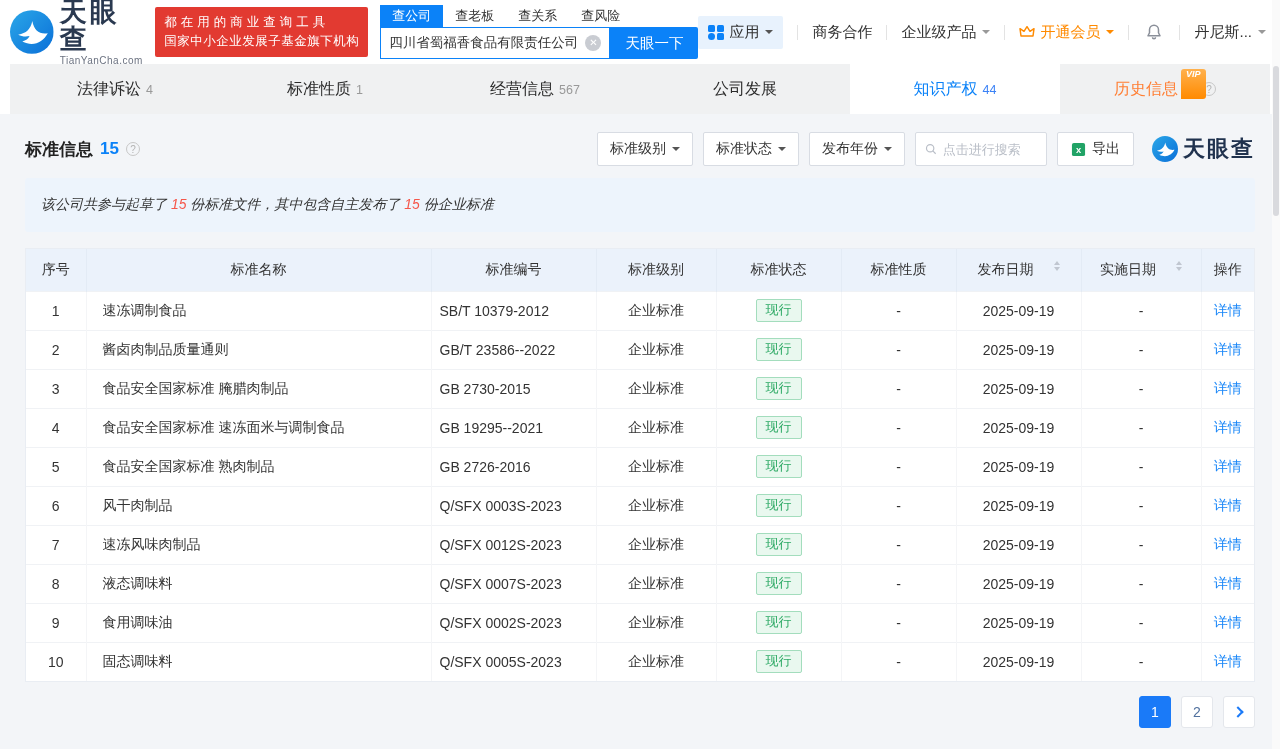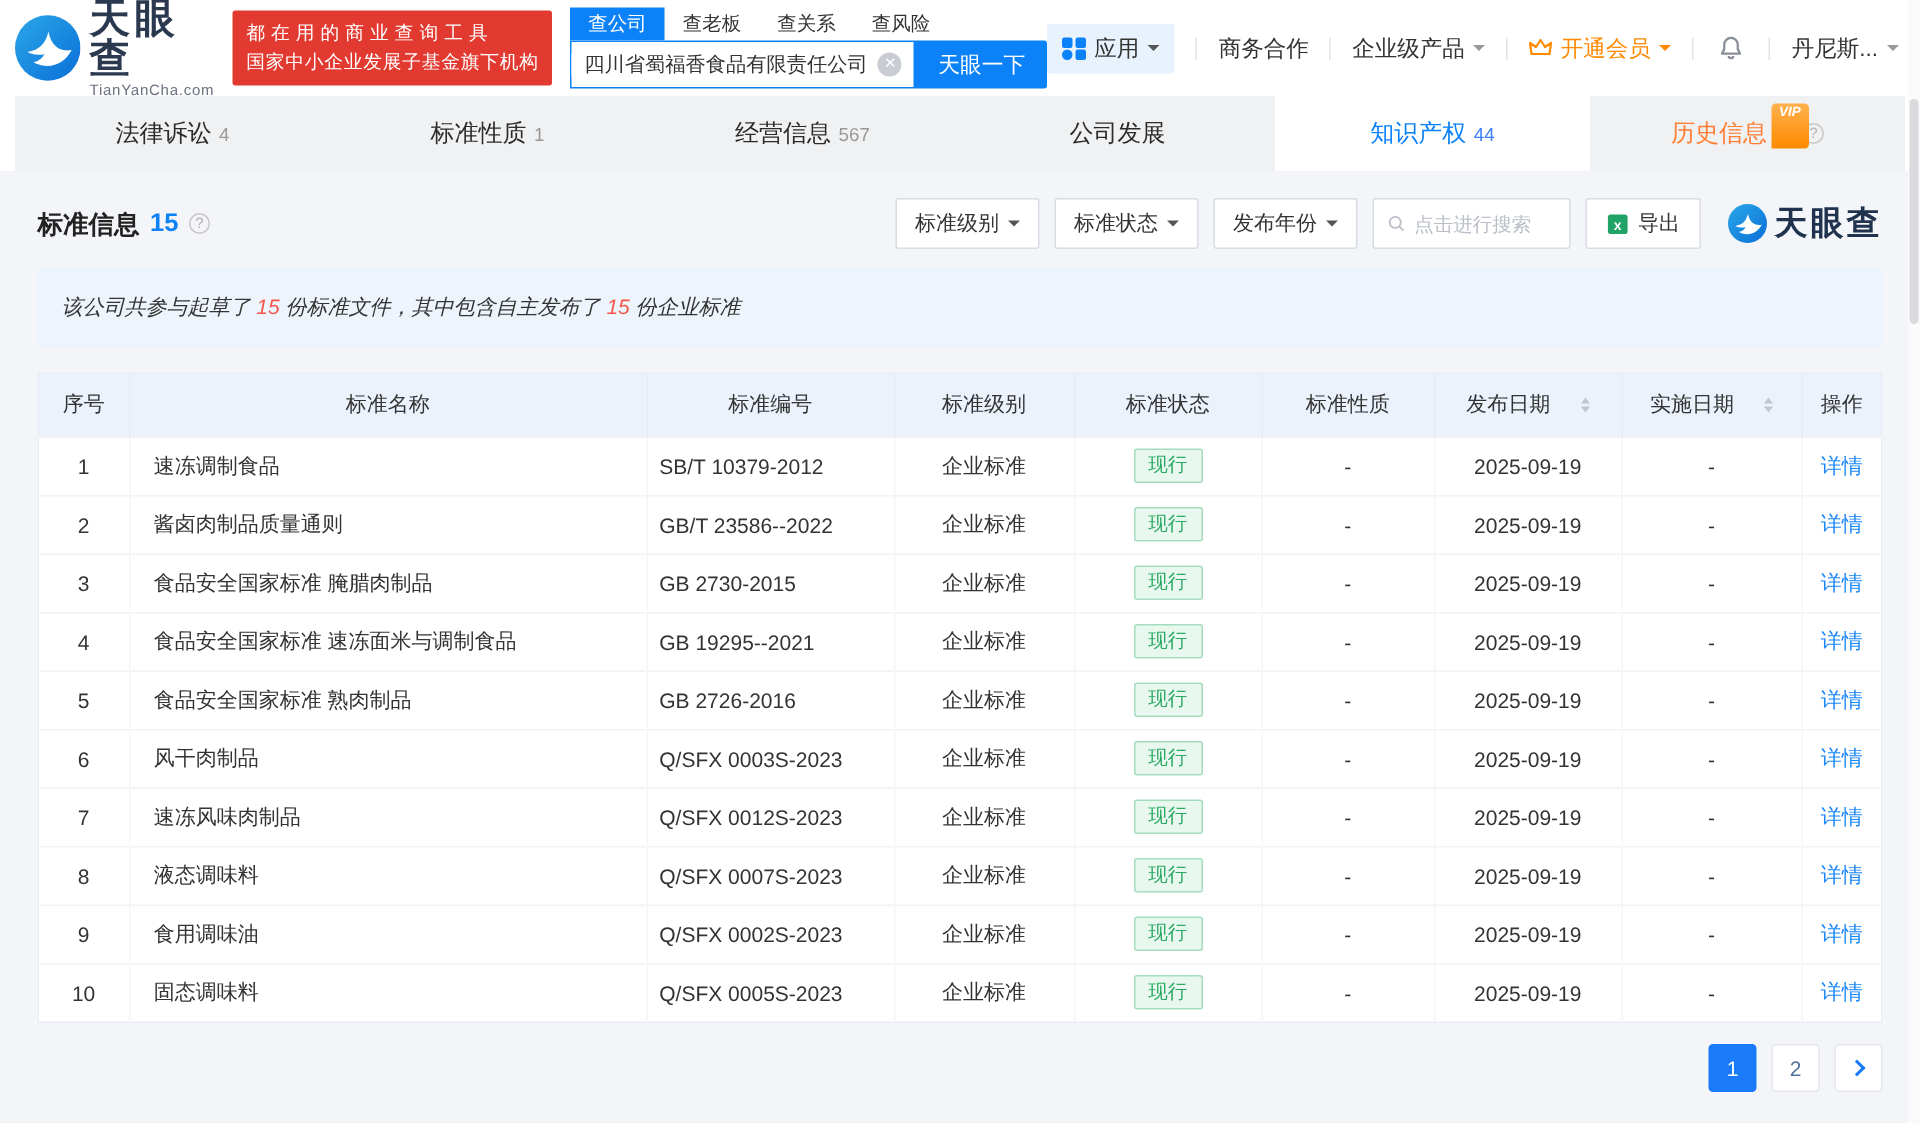--- a/index.html
+++ b/index.html
@@ -74,21 +74,21 @@
   .tbl-wrap { margin-top:16px; background:#fff; border:1px solid #e9edf3; }
   table { width:100%; border-collapse:collapse; table-layout:fixed; }
   thead th { background:#ebf2fb; height:42px; font-size:14px; font-weight:normal; color:#333; text-align:center; border-right:1px solid #e3ebf5; }
   thead th:last-child { border-right:0; }
   tbody td { height:39px; font-size:14px; color:#333; text-align:center; border-top:1px solid #f0f2f5; border-right:1px solid #f4f5f7; }
   tbody td:last-child { border-right:0; }
   td.c-name, td.c-code { text-align:left; padding-left:16px; padding-right:8px; }
   td.c-code { padding-left:8px; }
   .badge { display:inline-block; background:#e9f8ef; border:1px solid #a3ddbd; color:#2ca964; font-size:13px; padding:2px 9px; border-radius:2px; line-height:1.3;text-align:right; }
   .detail-link { color:#1a87f8; cursor:pointer; }
-  .th-sort { display:inline-flex; align-items:center; justify-content:center; gap:20px; }
+  .th-sort { display:inline-flex; justify-content:center; gap:20px; }
   .sort-ic { display:inline-flex; flex-direction:column; gap:2px; }
   .sort-ic i { width:0; height:0; border:3.5px solid transparent; display:block; }
   .sort-ic .up { border-bottom:4.5px solid #c0c6d0; border-top:0; }
   .sort-ic .dn { border-top:4.5px solid #c0c6d0; border-bottom:0; }
 
   .pagination { display:flex; justify-content:flex-end; gap:10px; margin-top:14px; }
   .page-btn { width:32px; height:32px; border-radius:3px; border:1px solid #e4e7ec; background:#fff; color:#51719e; font-size:14px; display:flex; align-items:center; justify-content:center; cursor:pointer; font-family:inherit; }
   .page-btn.cur { background:#1a7af8; border-color:#1a7af8; color:#fff; }
   .chev { width:8px; height:8px; border-right:2px solid #1a7af8; border-top:2px solid #1a7af8; transform:rotate(45deg); margin-left:-3px; }
 

